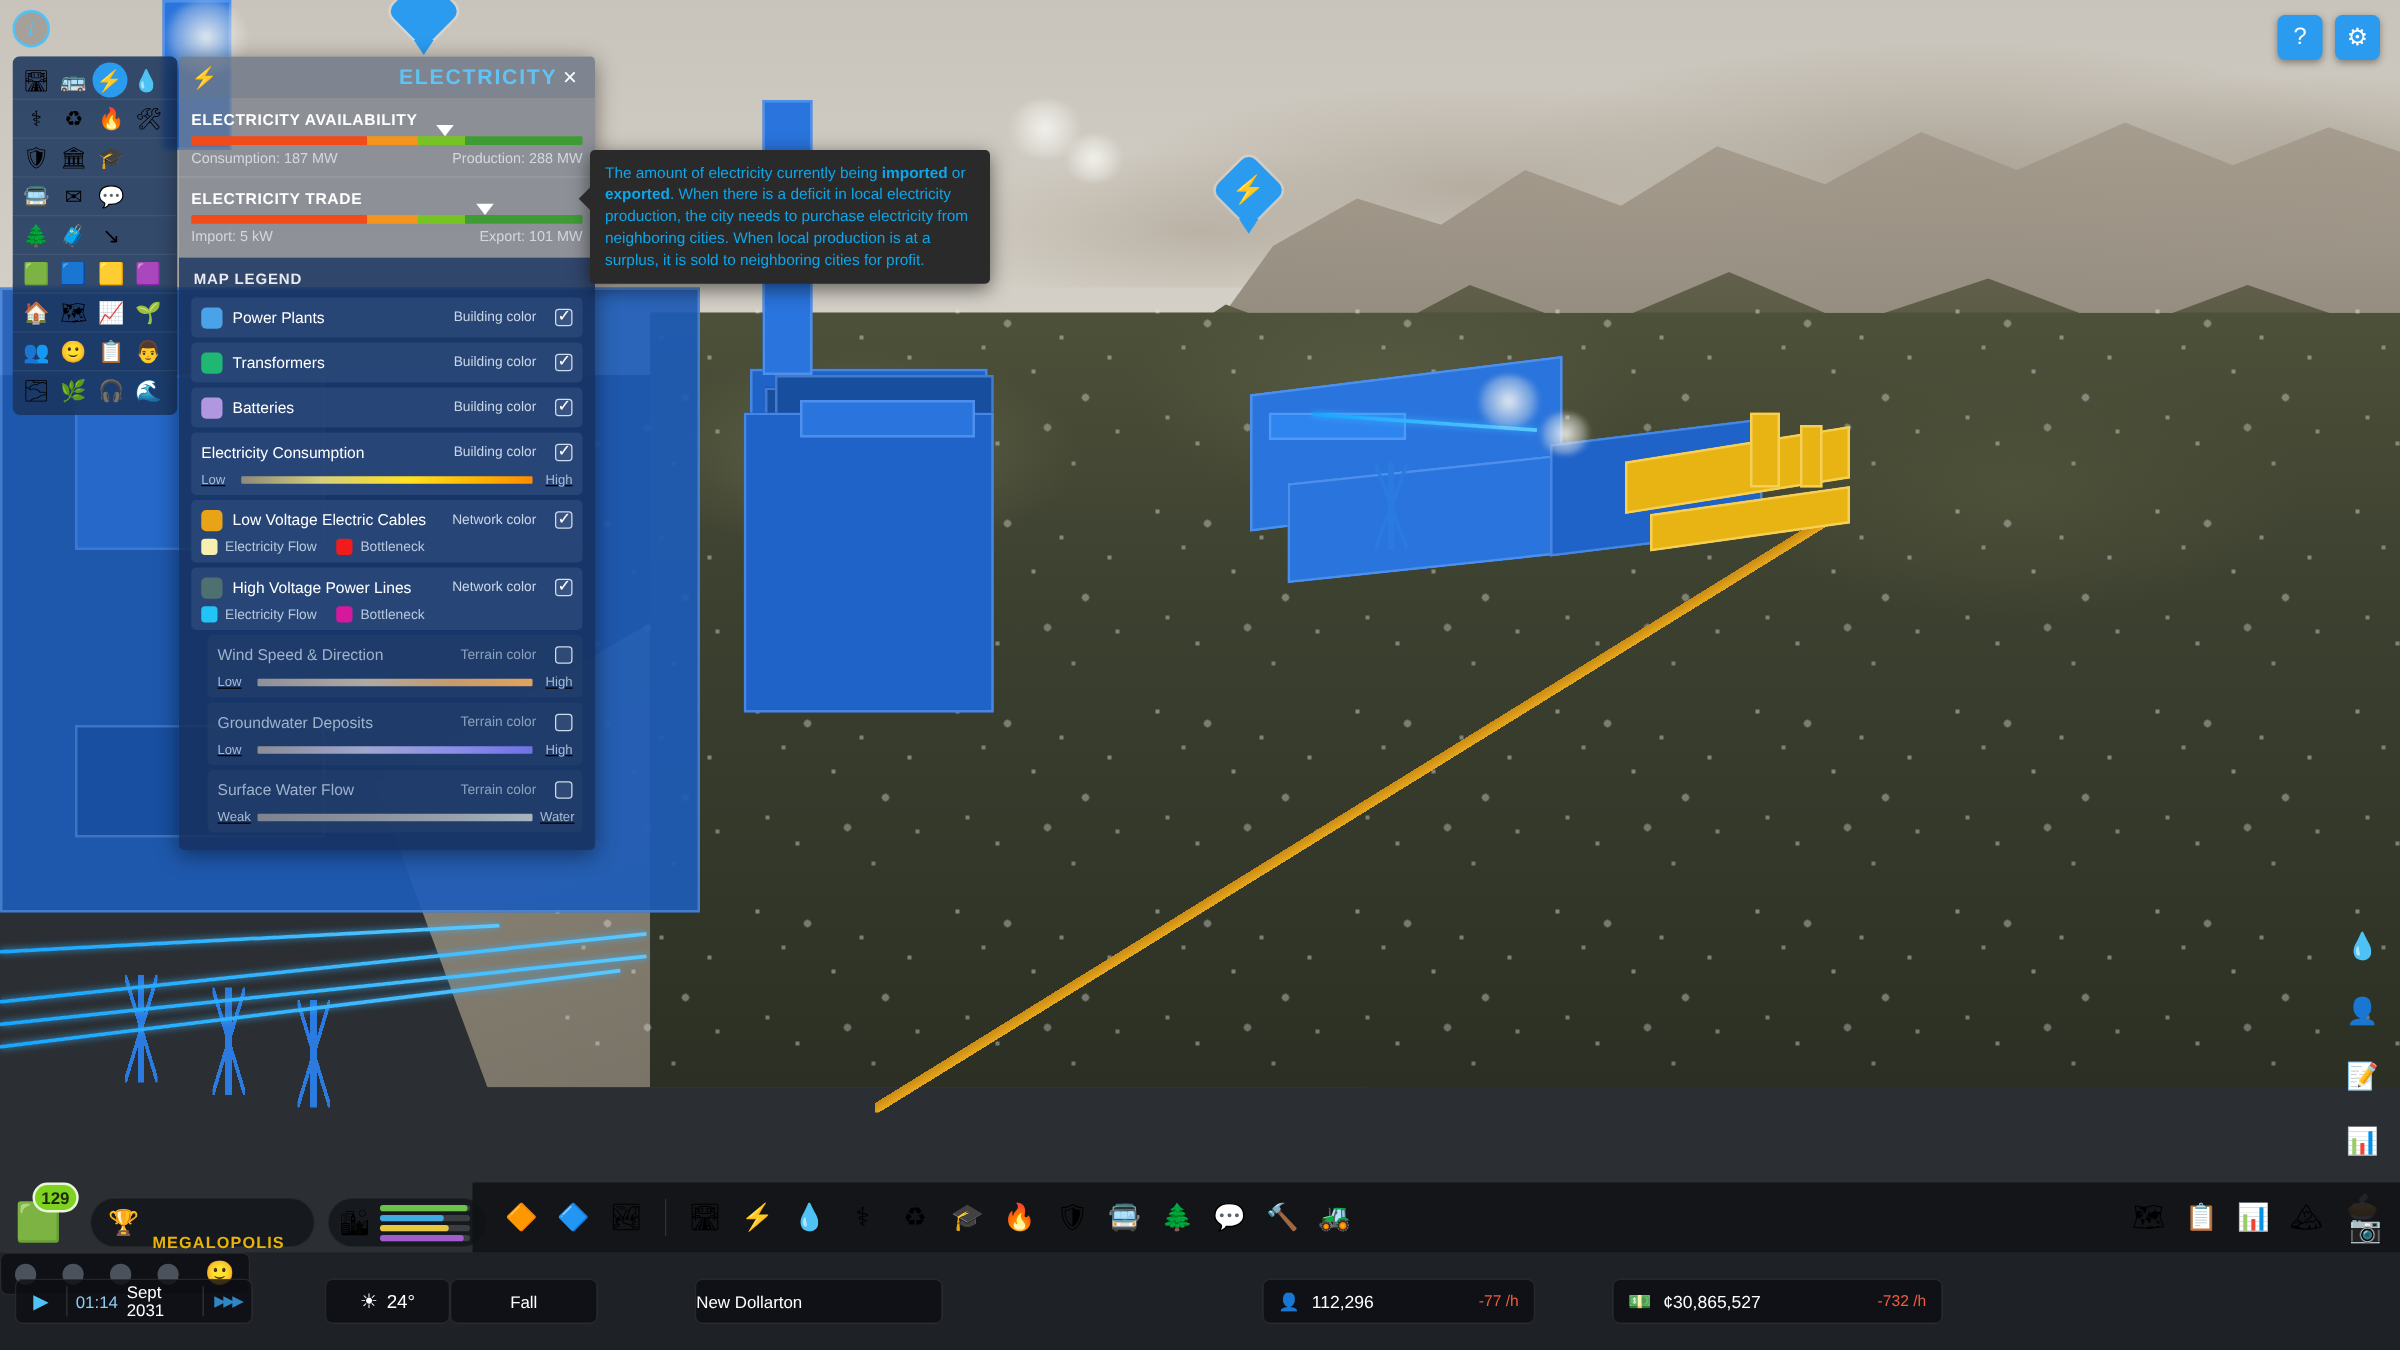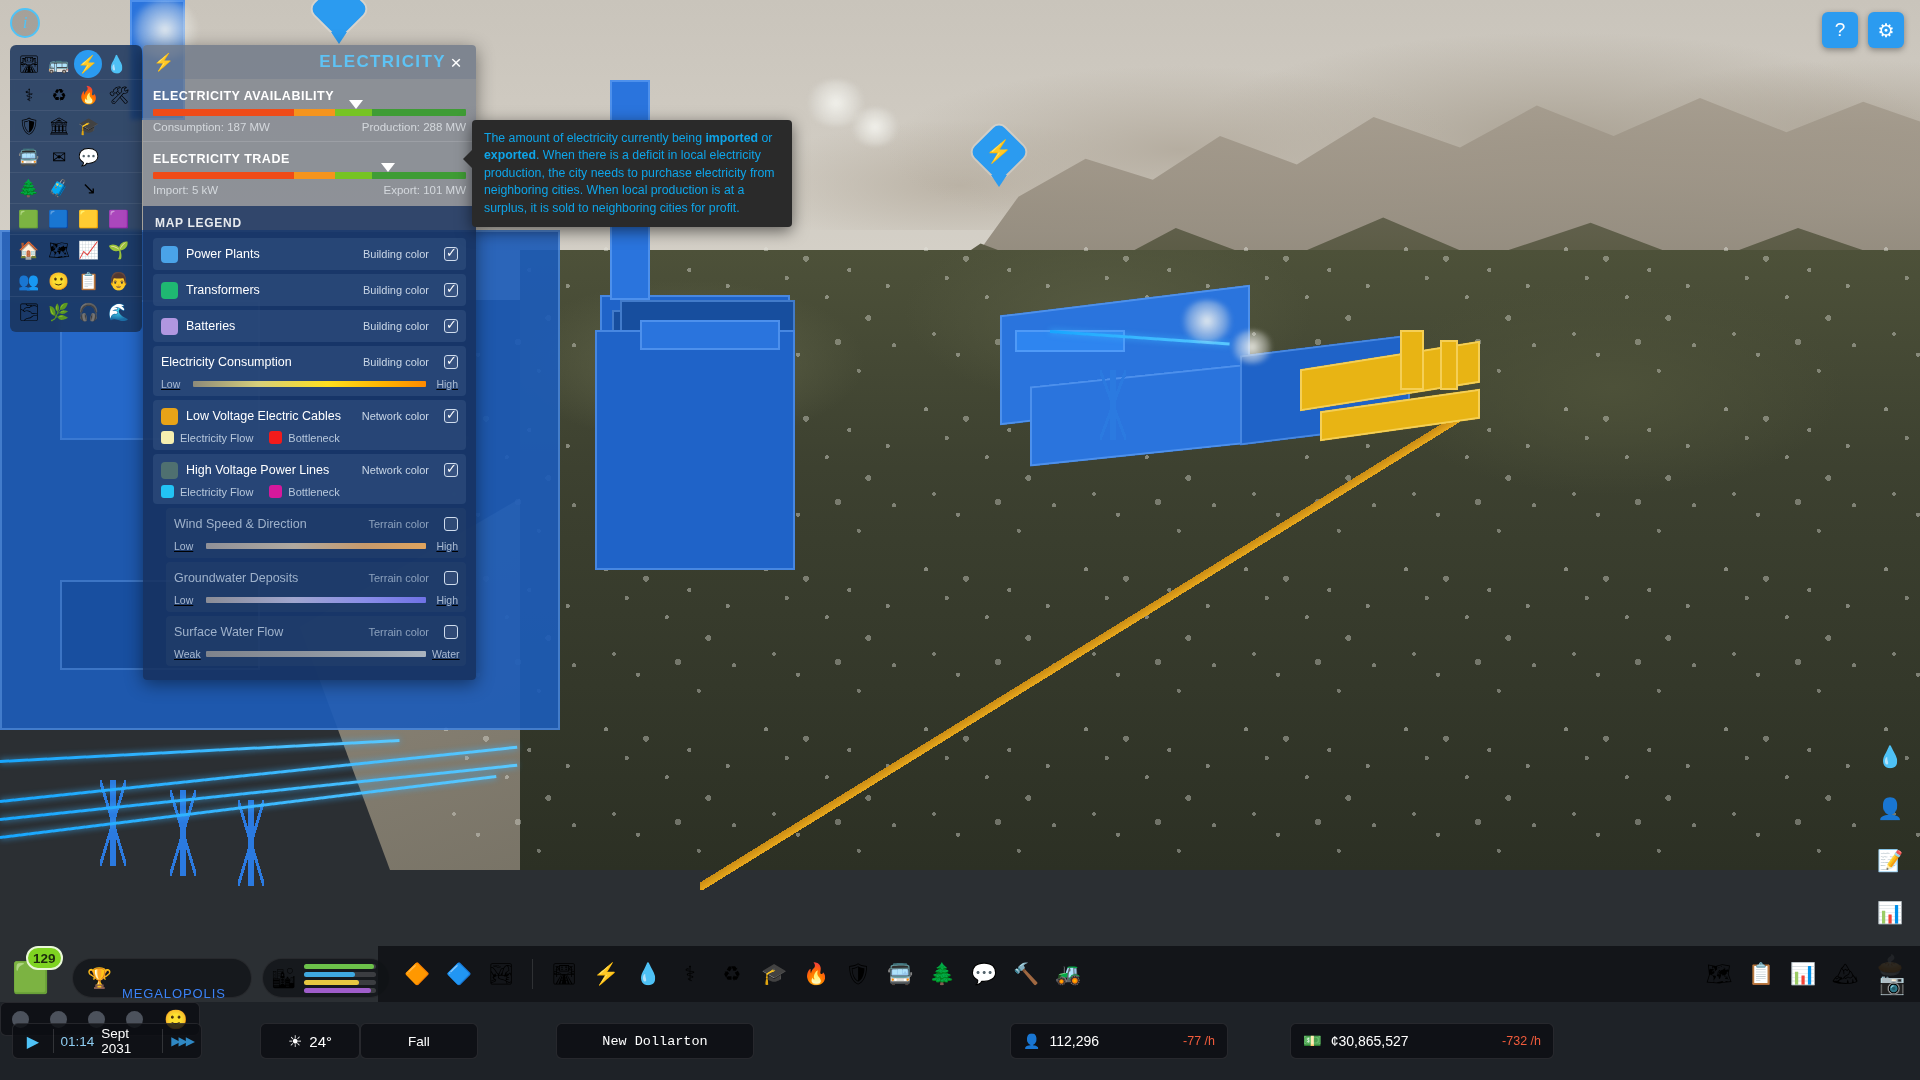--- a/index.html
+++ b/index.html
@@ -270,21 +270,21 @@
   }
   #milestone-badge .tile { font-size:30px; position:absolute; left:2px; top:10px; }
   #milestone-badge .cnt {
     position:absolute; left:16px; top:-4px; min-width:34px; height:24px;
     background:#7ed321; border:2px solid #e9f7d8; border-radius:12px;
     color:#1c2b0b; font-size:13.5px; font-weight:700;
     display:flex;align-items:center;justify-content:center; padding:0 5px;
   }
   #megalopolis { left:72px; bottom:82px; width:180px; padding:0 14px; gap:10px; }
   #megalopolis .trophy { font-size:20px; }
-  #megalopolis .txt { color:#3b82f6; font-size:13px; font-weight:400; letter-spacing:.9px;margin-top:31px; }
+  #megalopolis .txt { color:#eab308; font-size:13px; font-weight:700; letter-spacing:.9px;margin-top:31px; }
 
   #citystats { left:262px; bottom:82px; width:128px; padding:0 8px; gap:8px; }
   #citystats .cityicon { font-size:20px; }
   #citystats .bars { display:flex; flex-direction:column; gap:3px; width:72px; }
   #citystats .bars .track { height:5px; background:rgba(255,255,255,.16); border-radius:3px; }
   #citystats .bars .fill { height:5px; border-radius:3px; }
 
   #toolbar {
     position:absolute; left:378px; bottom:78px; width:1542px; height:56px;
     background:rgba(16,18,22,.88);
@@ -310,21 +310,21 @@
   #sb-time .play { width:46px;text-align:center;color:#4fc3f7;font-size:16px;cursor:pointer; }
   #sb-time .vdiv { width:1px;height:24px;background:rgba(255,255,255,.15); }
   #sb-time .clock { color:#8ecdf2; font-size:13.5px; padding:0 7px; }
   #sb-time .date { color:#fff; font-size:13.5px; padding-right:8px; }
   #sb-time .ff { color:#2f88c4; font-size:12px; letter-spacing:-2px; padding:0 8px; cursor:pointer;}
 
   #sb-weather { left:260px; width:100px; justify-content:center; gap:7px; }
   #sb-weather .sun { font-size:16px; }
   #sb-weather .deg { font-size:15px; }
   #sb-season { left:360px; width:118px; justify-content:center; font-size:13.5px; }
-  #sb-city { left:556px; width:198px; justify-content:center; font-size:13.5px;font-family:Liberation Mono, monospace; }
+  #sb-city { left:556px; width:198px; font-size:13.5px; }
   #sb-pop { left:1010px; width:218px; padding:0 12px; gap:9px; }
   #sb-pop .pic { font-size:14px; color:#8ecdf2; }
   #sb-pop .num { font-size:14px; flex:1; }
   #sb-pop .delta { color:#f25c3c; font-size:12.5px; }
   #sb-money { left:1290px; width:264px; padding:0 12px; gap:9px; }
   #sb-money .cash { font-size:15px; }
   #sb-money .num { font-size:14px; flex:1; }
   #sb-money .delta { color:#f25c3c; font-size:12.5px; }
 
   #sb-happy {

